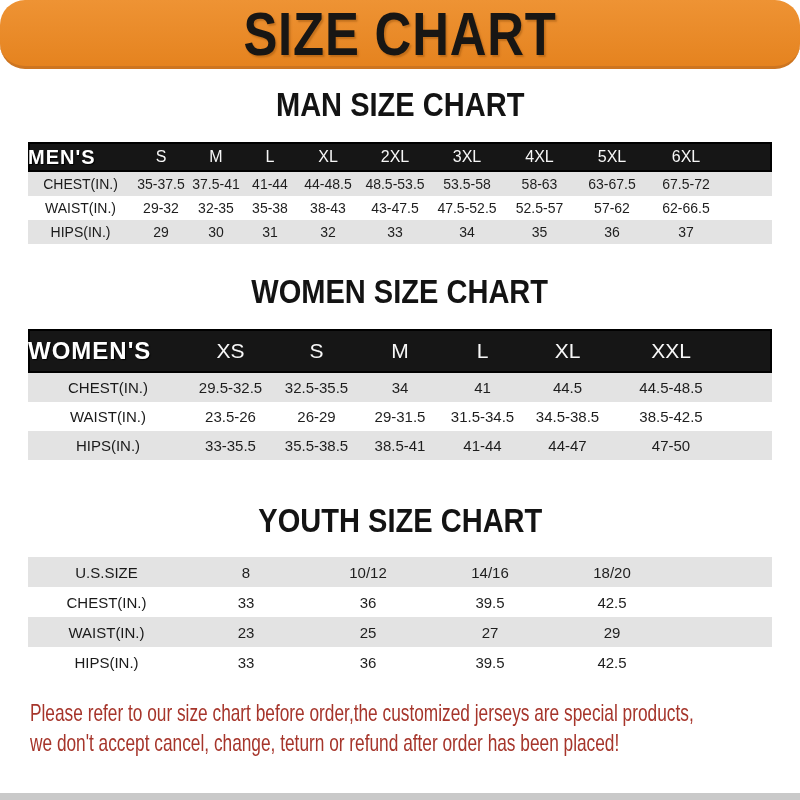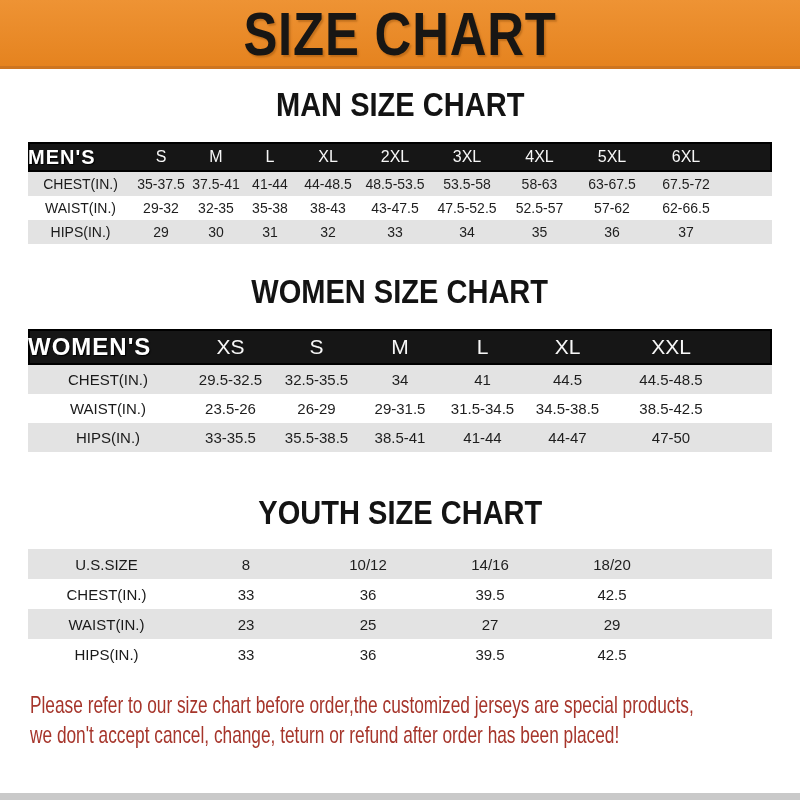--- a/index.html
+++ b/index.html
@@ -10,21 +10,21 @@
     font-family: "Liberation Sans", sans-serif;
     position: relative;
     overflow: hidden;
   }
 
   
   .banner {
     height: 69px;
     background: linear-gradient(#ee9334, #e5831f);
     border-bottom: 3px solid #cd7520;
-    display: flex; align-items: center; justify-content: center;
+    display: flex; align-items: center; justify-content: center; border-radius: 25px;
   }
   .banner-title {
     display: inline-block;
     font-size: 62px; font-weight: bold; color: #181614;
     letter-spacing: 1px; line-height: 69px;
     transform: scaleX(0.82);
     text-shadow: 2px 2px 2px rgba(120,60,0,0.35);
     white-space: nowrap;
   }
 
@@ -61,21 +61,21 @@
     text-align: center; color: #1e1e1e; padding: 0; white-space: nowrap;
   }
   td.row-label { color: #1a1a1a; }
 
   
   .men tr.bar th { height: 30px; font-size: 16px; }
   .men tr.bar th.table-label { font-size: 20px; }
   .men td { height: 24px; font-size: 14px; }
 
   
-  .women tr.bar th { height: 36px; font-size: 21px; }
+  .women tr.bar th { height: 44px; font-size: 21px; }
   .women tr.bar th.table-label { font-size: 24px; }
   .women td { height: 29px; font-size: 15px; }
 
   
   .youth tr.bar th { height: 45px; font-size: 20px; }
   .youth tr.bar th.table-label { font-size: 23px; }
   .youth td { height: 30px; font-size: 15px; }
 
   
   .disclaimer { margin: 21px 0 0 30px; color: #a6352b; }

